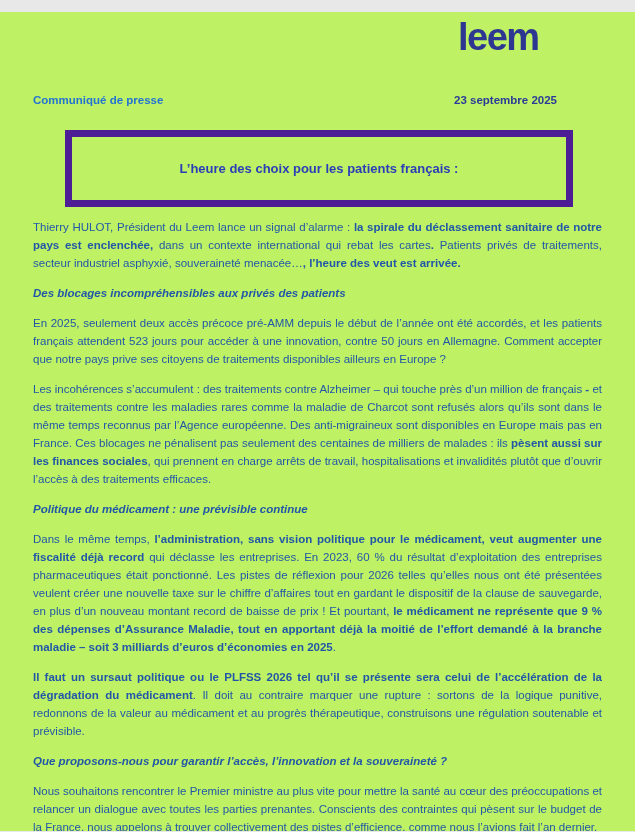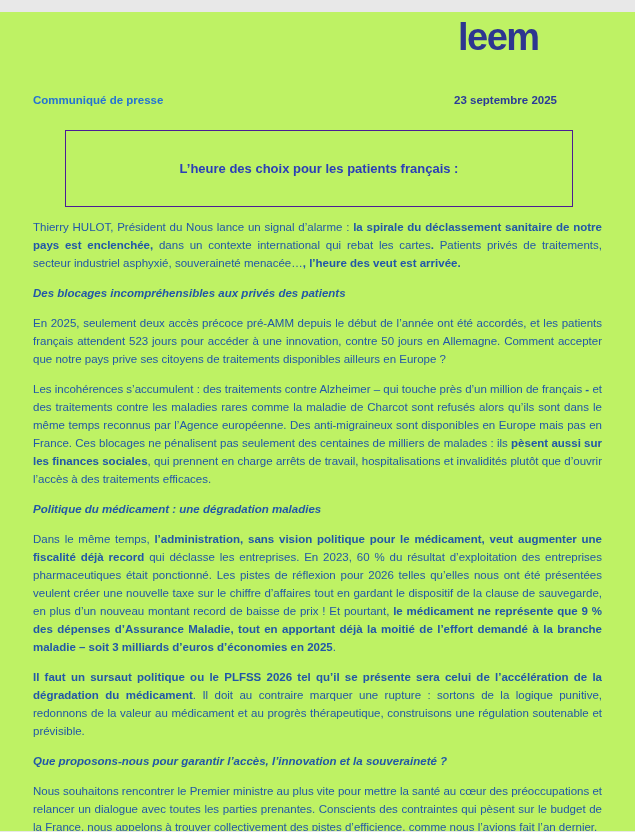--- a/index.html
+++ b/index.html
@@ -42,21 +42,21 @@
     gap: 40px;
   }
   .doc-type { font-size: 11.5px; font-weight: 700; color: #2472d4; }
   .doc-date { font-size: 11.5px; font-weight: 700; color: #2b3a99; }
 
   
   .title-box {
     position: absolute;
     top: 118px; left: 65px;
     width: 508px; height: 77px;
-    border: 1px solid #4c1d95;
+    border: 7px solid #4c1d95;
     display: flex;
     flex-direction: column;
     justify-content: center;
     align-items: center;
     gap: 13px;
     text-align: center;
   }
   .title-line { font-size: 13px; font-weight: 700; color: #2b3eb8; }
 
   
@@ -94,24 +94,24 @@
   <div class="meta-row">
     <span class="doc-type">Communiqué de presse</span>
     <span class="doc-date">23 septembre 2025</span>
   </div>
 
   <div class="title-box">
     <div class="title-line">L’heure des choix pour les patients français :</div>
   </div>
 
   <main class="content">
-      <p class="body-paragraph"><span>Thierry HULOT, Président du Nous lance un signal d’alarme : </span><b>la spirale du déclassement sanitaire de notre pays est enclenchée,</b><span> dans un contexte international qui rebat les cartes</span><b>.</b><span> Patients privés de traitements, secteur industriel asphyxié, souveraineté menacée…</span><b>, l’heure des veut est arrivée.</b></p>
+      <p class="body-paragraph"><span>Thierry HULOT, Président du Leem lance un signal d’alarme : </span><b>la spirale du déclassement sanitaire de notre pays est enclenchée,</b><span> dans un contexte international qui rebat les cartes</span><b>.</b><span> Patients privés de traitements, secteur industriel asphyxié, souveraineté menacée…</span><b>, l’heure des veut est arrivée.</b></p>
       <h2 class="section-heading">Des blocages incompréhensibles aux privés des patients</h2>
       <p class="body-paragraph"><span>En 2025, seulement deux accès précoce pré-AMM depuis le début de l’année ont été accordés, et les patients français attendent 523 jours pour accéder à une innovation, contre 50 jours en Allemagne. Comment accepter que notre pays prive ses citoyens de traitements disponibles ailleurs en Europe ?</span></p>
       <p class="body-paragraph"><span>Les incohérences s’accumulent : des traitements contre Alzheimer – qui touche près d’un million de français </span><b>-</b><span> et des traitements contre les maladies rares comme la maladie de Charcot sont refusés alors qu’ils sont dans le même temps reconnus par l’Agence européenne. Des anti-migraineux sont disponibles en Europe mais pas en France. Ces blocages ne pénalisent pas seulement des centaines de milliers de malades : ils </span><b>pèsent aussi sur les finances sociales</b><span>, qui prennent en charge arrêts de travail, hospitalisations et invalidités plutôt que d’ouvrir l’accès à des traitements efficaces.</span></p>
-      <h2 class="section-heading">Politique du médicament : une dégradation maladies</h2>
+      <h2 class="section-heading">Politique du médicament : une prévisible continue</h2>
       <p class="body-paragraph"><span>Dans le même temps, </span><b>l’administration, sans vision politique pour le médicament, veut augmenter une fiscalité déjà record</b><span> qui déclasse les entreprises. En 2023, 60 % du résultat d’exploitation des entreprises pharmaceutiques était ponctionné. Les pistes de réflexion pour 2026 telles qu’elles nous ont été présentées veulent créer une nouvelle taxe sur le chiffre d’affaires tout en gardant le dispositif de la clause de sauvegarde, en plus d’un nouveau montant record de baisse de prix ! Et pourtant, </span><b>le médicament ne représente que 9 % des dépenses d’Assurance Maladie, tout en apportant déjà la moitié de l’effort demandé à la branche maladie – soit 3 milliards d’euros d’économies en 2025</b><span>.</span></p>
       <p class="body-paragraph"><b>Il faut un sursaut politique ou le PLFSS 2026 tel qu’il se présente sera celui de l’accélération de la dégradation du médicament</b><span>. Il doit au contraire marquer une rupture : sortons de la logique punitive, redonnons de la valeur au médicament et au progrès thérapeutique, construisons une régulation soutenable et prévisible.</span></p>
       <h2 class="section-heading">Que proposons-nous pour garantir l’accès, l’innovation et la souveraineté ?</h2>
       <p class="body-paragraph"><span>Nous souhaitons rencontrer le Premier ministre au plus vite pour mettre la santé au cœur des préoccupations et relancer un dialogue avec toutes les parties prenantes. Conscients des contraintes qui pèsent sur le budget de la France, nous appelons à trouver collectivement des pistes d’efficience, comme nous l’avions fait l’an dernier.</span></p>
     </main>
 
 </div>
 
 </body></html>

